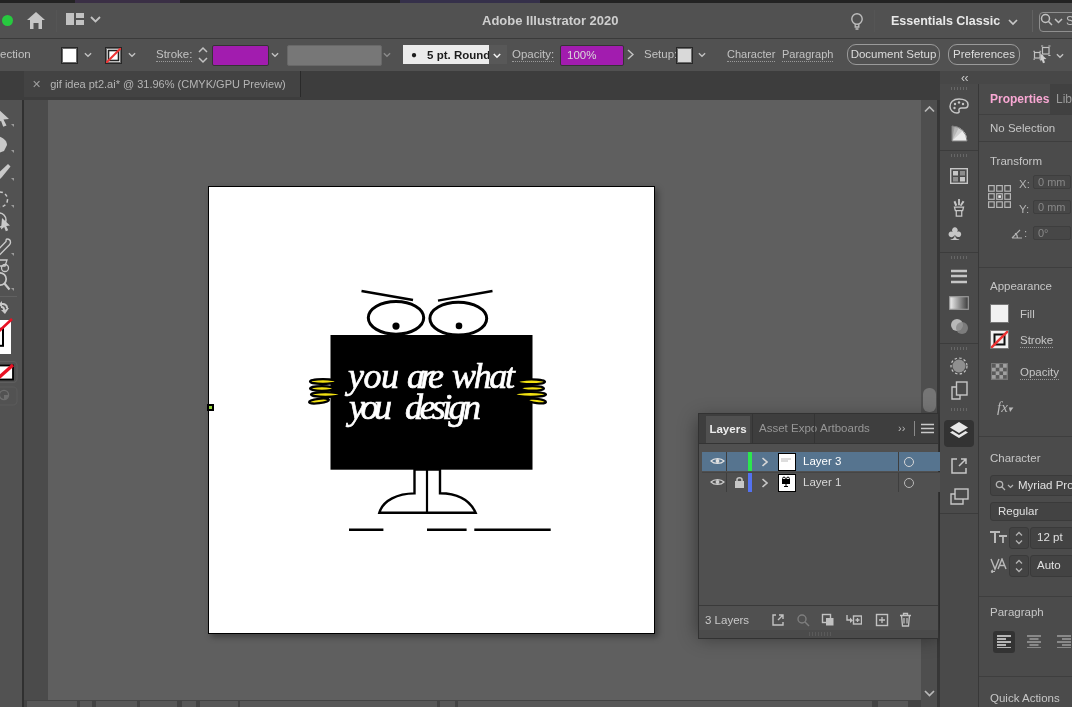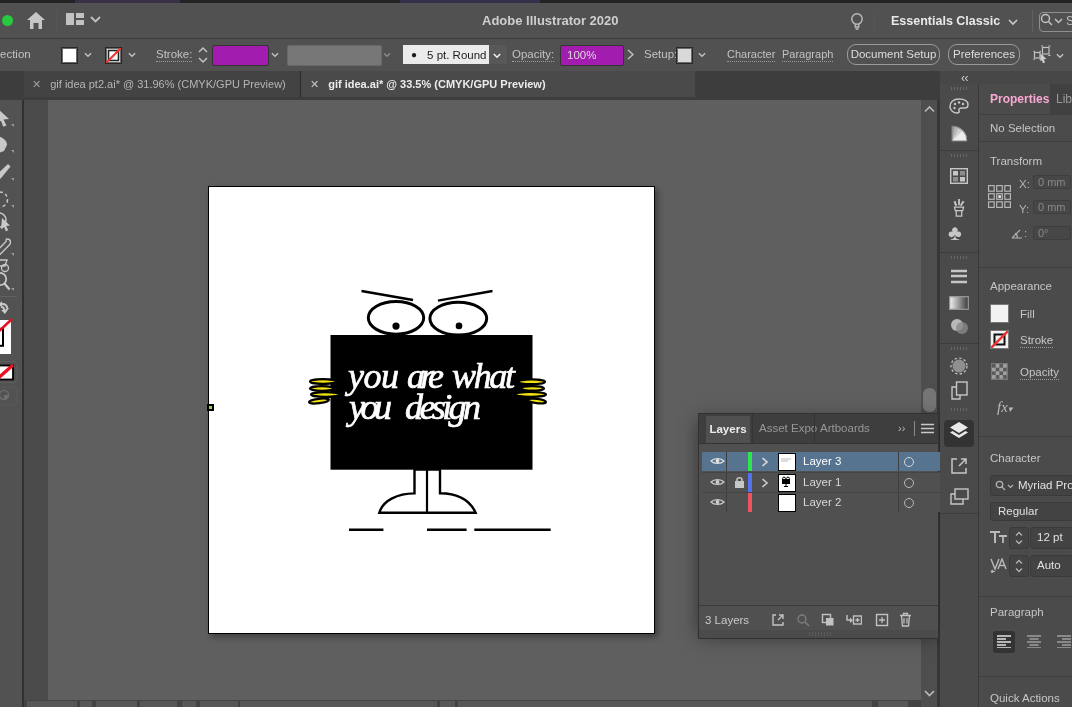--- a/index.html
+++ b/index.html
@@ -119,21 +119,21 @@
   </svg>
   <div class="inputbox" style="left:212px;width:55px;"></div>
   <svg class="chev" style="left:271px;top:12px;" width="9" height="6" viewBox="0 0 9 6">
         <path d="M1 1 L4.5 4.5 L8 1" stroke="#c2c2c2" stroke-width="1.5" fill="none"></path>
       </svg>
   <div style="position:absolute;left:287px;top:6px;width:93px;height:19px;background:#777777;border:1px solid #686868;border-radius:2px;"></div>
   <svg class="chev" style="left:383px;top:12px;" width="9" height="6" viewBox="0 0 9 6">
         <path d="M1 1 L4.5 4.5 L8 1" stroke="#8b8b8b" stroke-width="1.5" fill="none"></path>
       </svg>
   <div style="position:absolute;left:403px;top:6px;width:86px;height:19px;background:#ebebeb;color:#1c1c1c;font-size:11.5px;line-height:19px;white-space:nowrap;overflow:hidden;">
-    <span style="margin-left:8px;font-size:10px;vertical-align:1px;">●</span><span style="margin-left:10px;">5 pt. Round</span>
+    <span style="margin-left:8px;font-size:10px;vertical-align:1px;">●</span><span style="margin-left:10px;font-weight:bold;">5 pt. Round</span>
   </div>
   <div style="position:absolute;left:489px;top:6px;width:18px;height:19px;background:#585858;"></div>
   <svg class="chev" style="left:493px;top:13px;" width="10" height="7" viewBox="0 0 10 7">
         <path d="M1 1 L5 5 L9 1" stroke="#f2f2f2" stroke-width="1.9" fill="none"></path>
       </svg>
   <div class="cb-lbl dotted" style="left:512px;">Opacity:</div>
   <div class="inputbox" style="left:560px;width:62px;color:#dadada;font-size:11.5px;line-height:18px;"><span style="margin-left:6px;">100%</span></div>
   <svg style="position:absolute;left:627px;top:10px;" width="7" height="11" viewBox="0 0 7 11">
         <path d="M1 1 L6 5.5 L1 10" stroke="#c2c2c2" stroke-width="1.5" fill="none"></path>
       </svg>
@@ -153,21 +153,20 @@
     <path d="M8 1 L10.2 1 M15.3 1 L17.5 1 M8 10.5 L10.2 10.5 M15.3 10.5 L17.5 10.5" stroke="#c2c2c2" stroke-width="1"></path>
     <path d="M7.5 8.5 L13.5 14 L10.8 14.2 L12 17.5 L10 18.2 L8.8 15 L7.5 16.5 Z" fill="#cfcfcf"></path>
   </svg>
   <svg class="chev" style="left:1056px;top:13px;" width="9" height="6" viewBox="0 0 9 6">
         <path d="M1 1 L4.5 4.5 L8 1" stroke="#c2c2c2" stroke-width="1.5" fill="none"></path>
       </svg>
 </div>
 
 <div class="abs" id="tabbar">
   <div class="tab1"><span style="margin-left:8px;margin-right:9px;color:#9f9f9f;">✕</span>gif idea pt2.ai* @ 31.96% (CMYK/GPU Preview)</div>
-  <div class="tab2"><span style="margin-left:9px;margin-right:9px;font-weight:normal;color:#c9c9c9;">✕</span>gif idea.ai* @ 33.5% (CMYK/GPU Preview)</div>
 </div>
 
 <div class="abs" id="toolbar">
   <svg width="22" height="607" viewBox="0 0 22 607" style="display:block">
     <g fill="#c9c9c9" stroke="none">
       <path d="M-4 7 L9 19 L3.5 19.5 L6.5 25.5 L3.2 26.8 L1 20.8 L-4 24 Z"></path>
       <path d="M11 24 L14 24 L14 27 Z" fill="#9a9a9a"></path>
       <path d="M-3 36 C3 37 7 41 7 45 L4 51 L-1 53 L-4 48 Z"></path>
       <circle cx="4" cy="53.5" r="1.3" fill="#525252"></circle>
       <path d="M11 50 L14 50 L14 53 Z" fill="#9a9a9a"></path>
@@ -315,32 +314,20 @@
         </svg>
     <div class="lthumb"><svg width="14" height="14" viewBox="0 0 14 14">
             <rect x="3" y="4" width="8" height="5" fill="#000"></rect>
             <circle cx="5" cy="3.5" r="1.4" fill="none" stroke="#000"></circle>
             <circle cx="9" cy="3.5" r="1.4" fill="none" stroke="#000"></circle>
             <path d="M7 9 V11 M5 11.5 H9" stroke="#000" stroke-width="1"></path>
           </svg></div>
     <div class="nm">Layer 1</div>
     <div class="lcirc"></div>
   </div>
-  <div class="lrow" style="top:78px;background:#505050;border-top:1px solid #454545;">
-    <svg class="leye" width="15" height="10" viewBox="0 0 15 10">
-          <path d="M1 5 C4 1.8 11 1.8 14 5 C11 8.2 4 8.2 1 5 Z" fill="none" stroke="#cccccc" stroke-width="1.2"></path>
-          <circle cx="7.5" cy="5" r="1.9" fill="#cccccc"></circle>
-        </svg>
-    <div class="lsep"></div>
-        <div class="lsep2"></div>
-    <div class="lcolor" style="background:#f05460;"></div>
-    <div class="lthumb"></div>
-    <div class="nm">Layer 2</div>
-    <div class="lcirc"></div>
-  </div>
 
   <div style="position:absolute;left:0;top:191px;width:239px;height:1px;background:#3a3a3a;"></div>
   <div style="position:absolute;left:6px;top:200px;color:#c9c9c9;font-size:11.5px;">3 Layers</div>
   <svg style="position:absolute;left:72px;top:199px;" width="14" height="14" viewBox="0 0 14 14">
     <path d="M5 2 H2 V12 H12 V9" fill="none" stroke="#c2c2c2" stroke-width="1.4"></path>
     <path d="M8 2 H12 V6 M12 2 L7 7" fill="none" stroke="#c2c2c2" stroke-width="1.4"></path>
   </svg>
   <svg style="position:absolute;left:97px;top:199px;" width="14" height="14" viewBox="0 0 14 14">
     <circle cx="6" cy="6" r="4" fill="none" stroke="#7e7e7e" stroke-width="1.4"></circle>
         <path d="M9 9 L13 13" stroke="#7e7e7e" stroke-width="1.4"></path>

